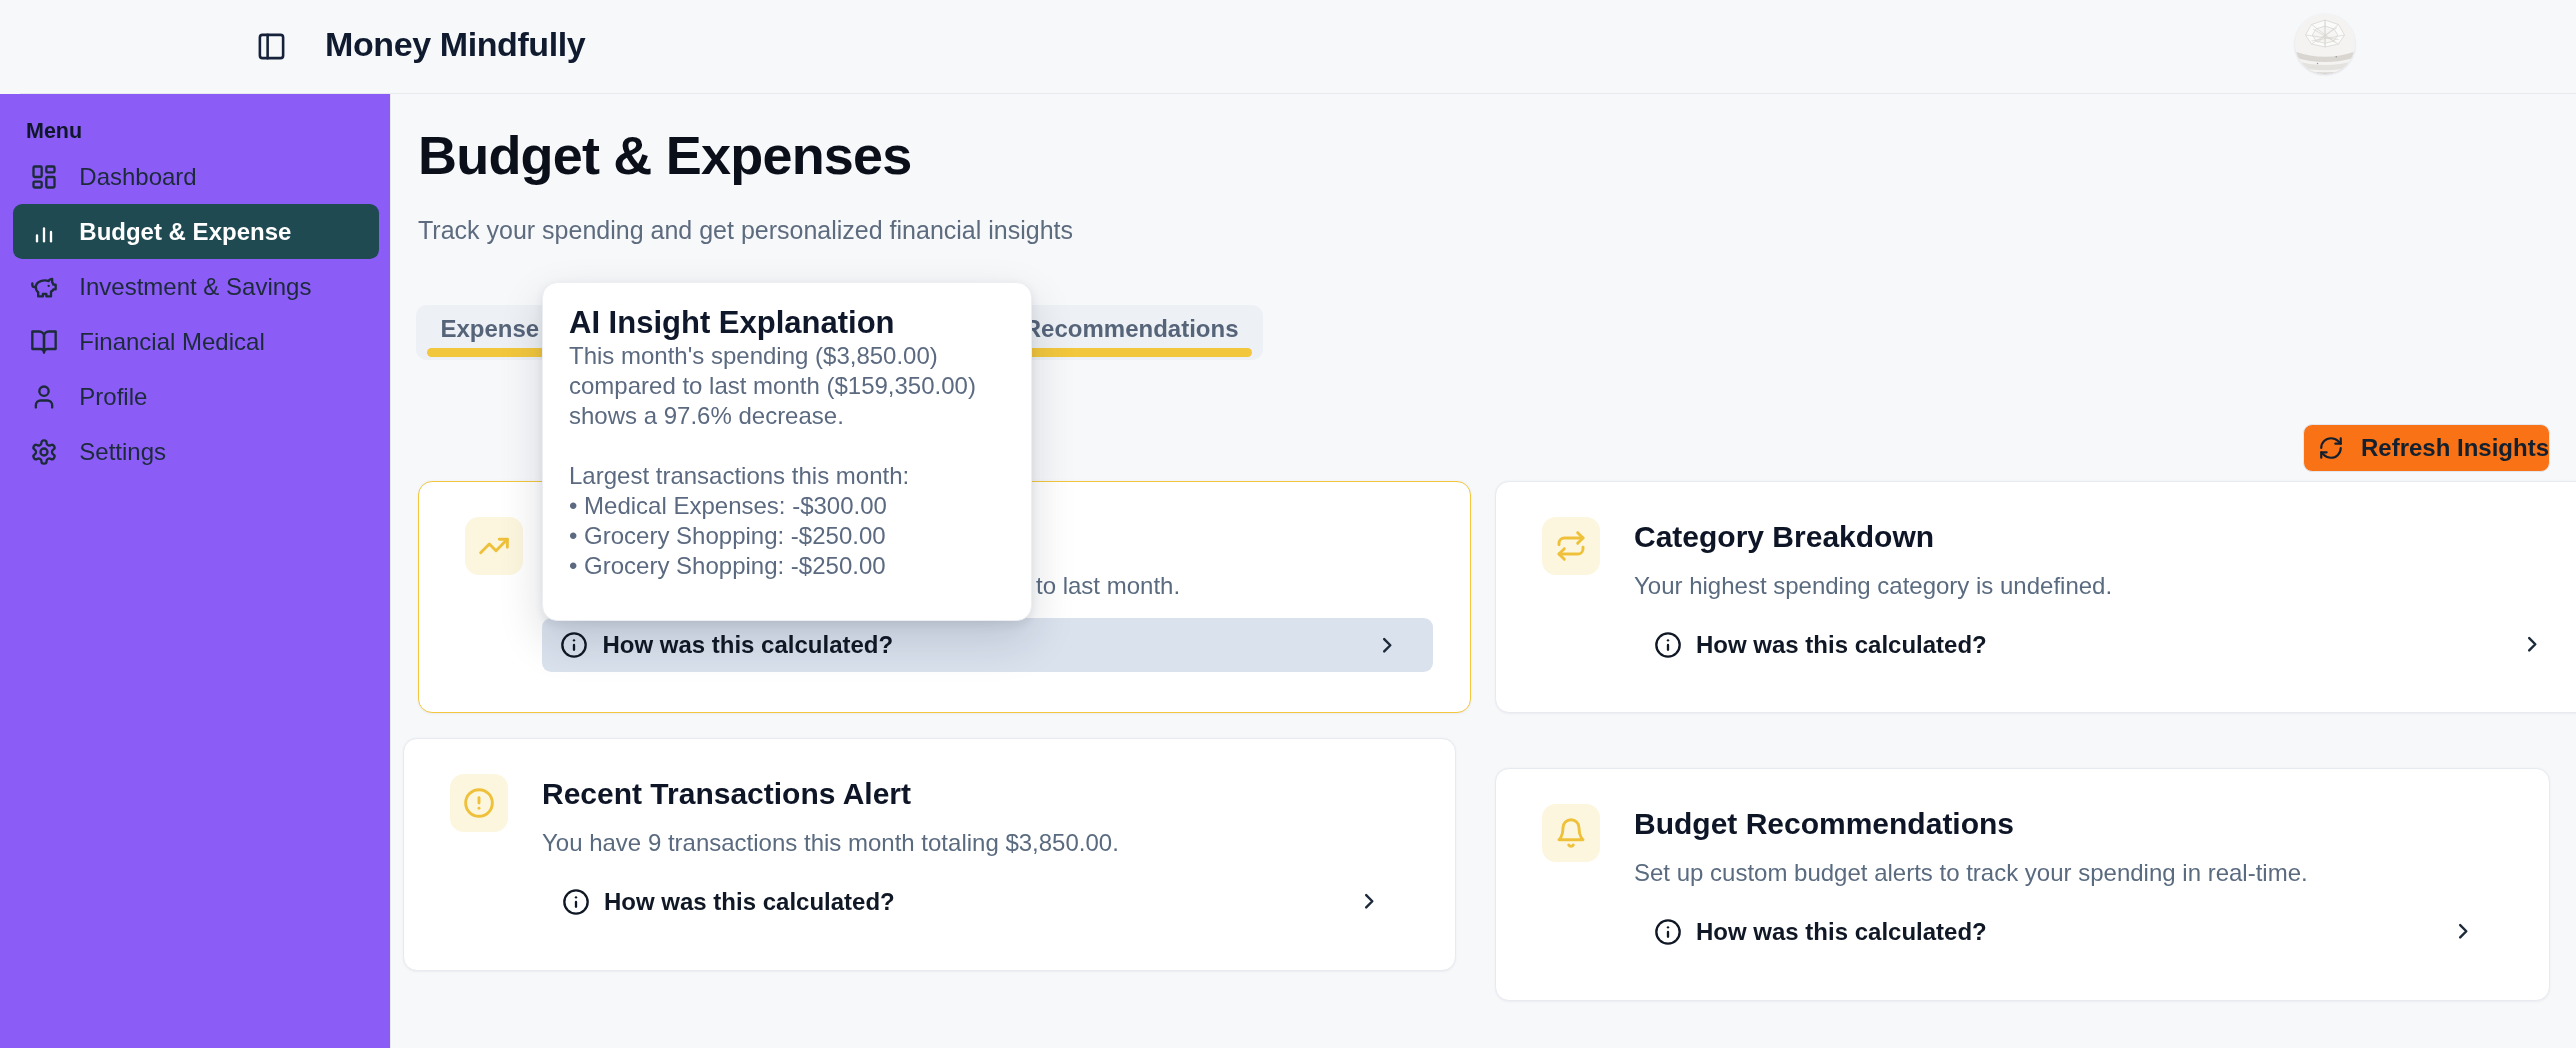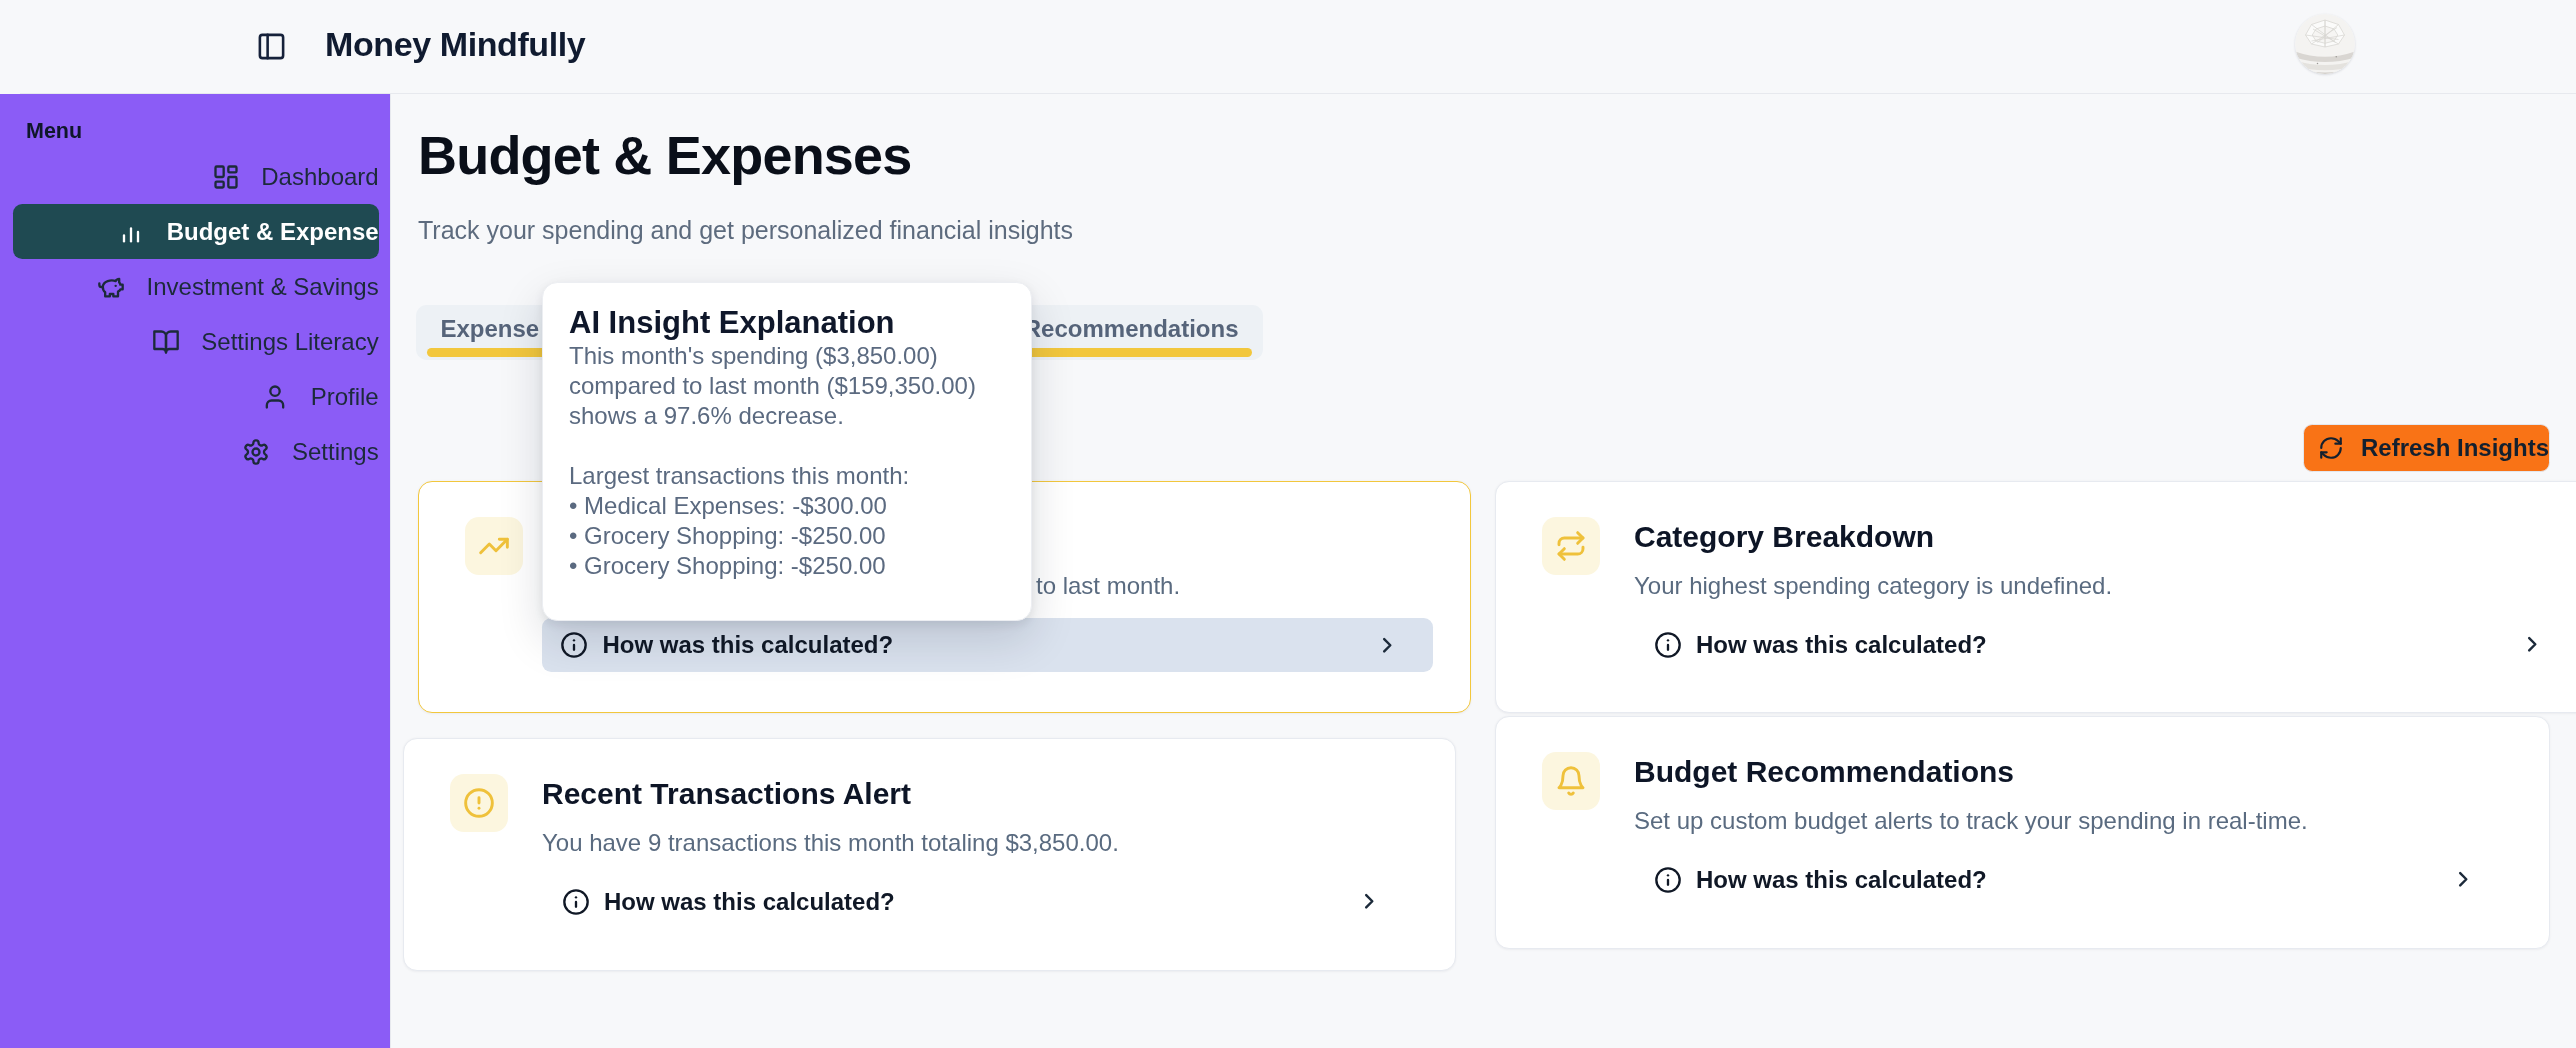--- a/index.html
+++ b/index.html
@@ -10,21 +10,21 @@
   
   .header { position:absolute; left:0; top:0; width:2576px; height:94px; background:#f7f8fa; border-bottom:1.5px solid #e7e9ee; z-index:5;margin-left:20px; }
   .sidebar-toggle { position:absolute; left:233px; top:28px; width:37px; height:37px; display:flex; align-items:center; justify-content:center; border-radius:6.1px; cursor:pointer; color:#16213a; background:transparent; border:none; }
   .app-title { position:absolute; left:305px; top:25px; font-size:34px; font-weight:800; letter-spacing:-0.4px; color:#101b30; }
   .avatar { position:absolute; left:2275px; top:14px; width:60px; height:60px; border-radius:50%; overflow:hidden; cursor:pointer; box-shadow:0 0.8px 2.3px rgba(15,23,42,.15); }
 
   
   .sidebar { position:absolute; left:0; top:94px; width:391px; height:955px; background:#8b5cf6; border-right:1.5px solid #e7e9ee; z-index:4; }
   .menu-label { position:absolute; left:26px; top:24.5px; font-size:21.5px; font-weight:700; color:#0f172a; }
   .nav { position:absolute; left:0; top:55px; width:391px; }
-  .nav-item { position:relative; height:55px; margin:0 12.3px 0 13px; display:flex; align-items:center; gap:20px; padding-left:15.3px; border-radius:9.2px; cursor:pointer; color:#1c2a3a;justify-content:flex-end; }
+  .nav-item { position:relative; height:55px; margin:0 12.3px 0 13px; display:flex; align-items:center; gap:20px; padding-left:15.3px; border-radius:9.2px; cursor:pointer; color:#1c2a3a; }
   .nav-item .nav-ic { width:31px; height:31px; flex:0 0 31px; display:flex; align-items:center; justify-content:center; }
   .nav-item .nav-txt { font-size:24px; font-weight:500; white-space:nowrap; }
   .nav-item.active { background:#1f4a52; color:#ffffff; }
   .nav-item.active .nav-txt { font-weight:700; }
 
   
   .page-title { position:absolute; left:418px; top:124px; font-size:54px; font-weight:800; letter-spacing:-0.8px; color:#0a0f19; z-index:1; }
   .page-subtitle { position:absolute; left:418px; top:216px; font-size:25px; color:#5d6b7e; z-index:1; }
 
   
@@ -137,21 +137,21 @@
         <span class="nav-txt">Investment &amp; Savings</span>
       </div>
 
       <div class="nav-item">
         <span class="nav-ic">
           <svg width="28" height="28" viewBox="0 0 24 24" fill="none" stroke="currentColor" stroke-width="2" stroke-linecap="round" stroke-linejoin="round">
               <path d="M2 3h6a4 4 0 0 1 4 4v14a3 3 0 0 0-3-3H2z"></path>
               <path d="M22 3h-6a4 4 0 0 0-4 4v14a3 3 0 0 1 3-3h7z"></path>
             </svg>
         </span>
-        <span class="nav-txt">Settings Literacy</span>
+        <span class="nav-txt">Financial Medical</span>
       </div>
 
       <div class="nav-item">
         <span class="nav-ic">
           <svg width="28" height="28" viewBox="0 0 24 24" fill="none" stroke="currentColor" stroke-width="2" stroke-linecap="round" stroke-linejoin="round">
               <path d="M19 21v-2a4 4 0 0 0-4-4H9a4 4 0 0 0-4 4v2"></path>
               <circle cx="12" cy="7" r="4"></circle>
             </svg>
         </span>
         <span class="nav-txt">Profile</span>
@@ -264,21 +264,21 @@
       </span>
       <span class="how-txt">How was this calculated?</span>
       <span class="chev">
         <svg width="24.5" height="24.5" viewBox="0 0 24 24" fill="none" stroke="currentColor" stroke-width="2.4" stroke-linecap="round" stroke-linejoin="round">
             <path d="m9 18 6-6-6-6"></path>
           </svg>
       </span>
     </button>
   </section>
 
-  <section class="card" style="left:1495px; top:716px; width:1055px; height:233px;">
+  <section class="card" style="left:1495px; top:768px; width:1055px; height:233px;">
     <div class="icon-tile">
       <svg width="32" height="32" viewBox="0 0 24 24" fill="none" stroke="currentColor" stroke-width="2.2" stroke-linecap="round" stroke-linejoin="round">
           <path d="M6 8a6 6 0 0 1 12 0c0 7 3 9 3 9H3s3-2 3-9"></path>
           <path d="M10.3 21a1.94 1.94 0 0 0 3.4 0"></path>
         </svg>
     </div>
     <div class="card-title">Budget Recommendations</div>
     <div class="card-desc">Set up custom budget alerts to track your spending in real-time.</div>
     <button class="how-row">
       <span class="info-ic">

